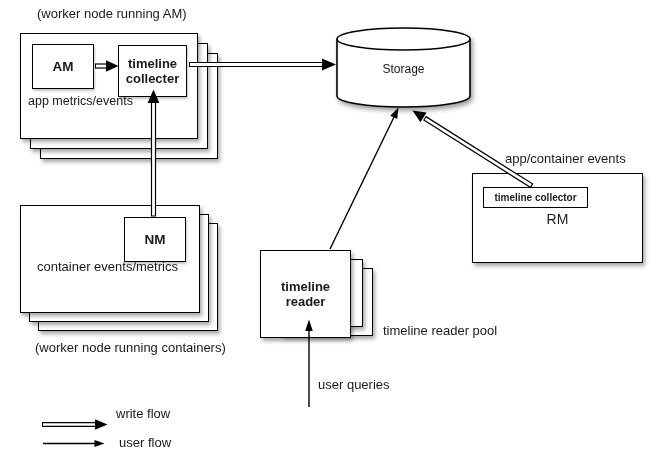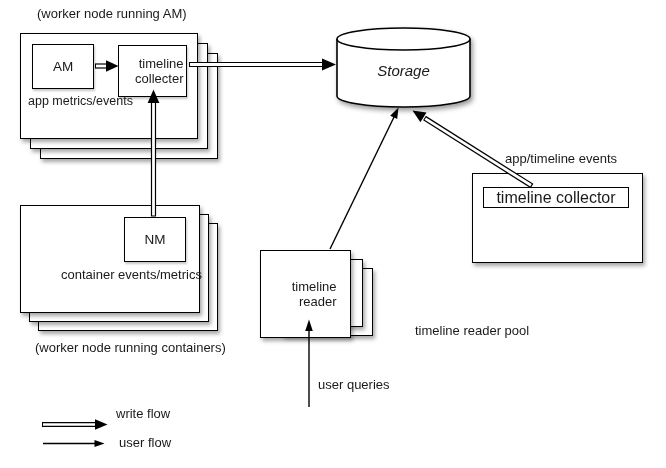--- a/index.html
+++ b/index.html
@@ -7,25 +7,25 @@
     position:relative; width:666px; height:468px; background:#ffffff;
     font-family:"Liberation Sans", sans-serif; color:#1a1a1a; overflow:hidden;
   }
   .cap { position:absolute; font-size:13px; line-height:14px; white-space:nowrap; color:#1a1a1a; }
   .box {
     position:absolute; background:#ffffff; border:1.6px solid #000;
     box-sizing:border-box;
   }
   .layer { box-shadow:2px 3px 4px rgba(0,0,0,0.35); }
   .inner {
-    display:flex; align-items:center; justify-content:center; text-align:right;
-    font-size:13px; line-height:15px; box-shadow:1px 2px 2px rgba(0,0,0,0.22);
+    display:flex; align-items:center; justify-content:center; text-align:center;
+    font-size:13px; line-height:15px; box-shadow:1px 2px 2px rgba(0,0,0,0.22);font-weight:bold;
   }
   .thinbox { border-width:1.3px; box-shadow:none; }
-  .storage-label { position:absolute; text-align:center; font-size:15px;font-style:italic; }
+  .storage-label { position:absolute; text-align:center; font-size:12px; }
   svg.overlay { position:absolute; left:0; top:0; width:666px; height:468px; z-index:50; pointer-events:none; }
   svg.cyl { position:absolute; pointer-events:none; }
   .wrapspan { display:inline-block; }
 </style>
 </head>
 <body>
 
 <div class="canvas">
 
   <div class="cap" style="left:37px; top:7px;">(worker node running AM)</div>
@@ -47,45 +47,46 @@
   <div class="cap" style="left:28px; top:94px; font-size:12.5px;">app metrics/events</div>
 
   <svg class="cyl" style="left:325px; top:18px;" width="160" height="100" viewBox="0 0 160 100">
     <g style="filter:drop-shadow(2px 3px 2.5px rgba(0,0,0,0.4));">
       <path d="M12,21 L12,78 A66.5,11 0 0 0 145,78 L145,21" fill="#ffffff" stroke="#000000" stroke-width="1.6"></path>
       <ellipse cx="78.5" cy="21" rx="66.5" ry="11" fill="#ffffff" stroke="#000000" stroke-width="1.6"></ellipse>
     </g>
   </svg>
   <div class="storage-label" style="left:337px; top:62px; width:133px;">Storage</div>
 
-  <div class="cap" style="left:505px; top:152px;">app/timeline events</div>
+  <div class="cap" style="left:505px; top:152px;">app/container events</div>
   <div class="box layer" style="left:472px; top:173px; width:171px; height:90px;"></div>
-  <div class="box inner thinbox" style="left:483px; top:187px; width:146px; height:21px; font-size:16px;">
+  <div class="box inner thinbox" style="left:483px; top:187px; width:105px; height:21px; font-size:10px;">
     <span>timeline collector</span>
   </div>
+  <div class="cap" style="left:472px; top:212px; width:171px; text-align:center; font-size:14px; white-space:nowrap;">RM</div>
 
   <div>
     <div class="box layer" style="left:38px; top:223px; width:180px; height:108px;"></div>
     <div class="box layer" style="left:29px; top:214px; width:180px; height:108px;"></div>
     <div class="box layer" style="left:20px; top:205px; width:180px; height:108px;"></div>
   </div>
   <div class="box inner" style="left:124px; top:217px; width:62px; height:45px; font-size:13.5px;">
     <span>NM</span>
   </div>
-  <div class="cap" style="left:37px; top:268px;margin-left:24px;">container events/metrics</div>
+  <div class="cap" style="left:37px; top:260px;">container events/metrics</div>
   <div class="cap" style="left:8px; top:341px;margin-left:27px;">(worker node running containers)</div>
 
   <div>
     <div class="box layer" style="left:282px; top:268px; width:91px; height:68px;"></div>
     <div class="box layer" style="left:272px; top:259px; width:91px; height:68px;"></div>
     <div class="box layer inner" style="left:260px; top:250px; width:91px; height:88px; box-shadow:2px 3px 4px rgba(0,0,0,0.35);">
       <span class="wrapspan" style="max-width:62px;">timeline reader</span>
     </div>
   </div>
-  <div class="cap" style="left:383px; top:324px;margin-left:32px;">timeline reader pool</div>
+  <div class="cap" style="left:383px; top:324px;">timeline reader pool</div>
   <div class="cap" style="left:318px; top:378px;">user queries</div>
 
   <div class="cap" style="left:116px; top:407px;">write flow</div>
   <div class="cap" style="left:119px; top:436px;">user flow</div>
 
   <svg class="overlay" viewBox="0 0 666 468">
 
     <g>
       <line x1="95" y1="66" x2="109" y2="66" stroke="#000" stroke-width="5.2"></line>
       <line x1="96" y1="66" x2="108" y2="66" stroke="#fff" stroke-width="2.8"></line>

